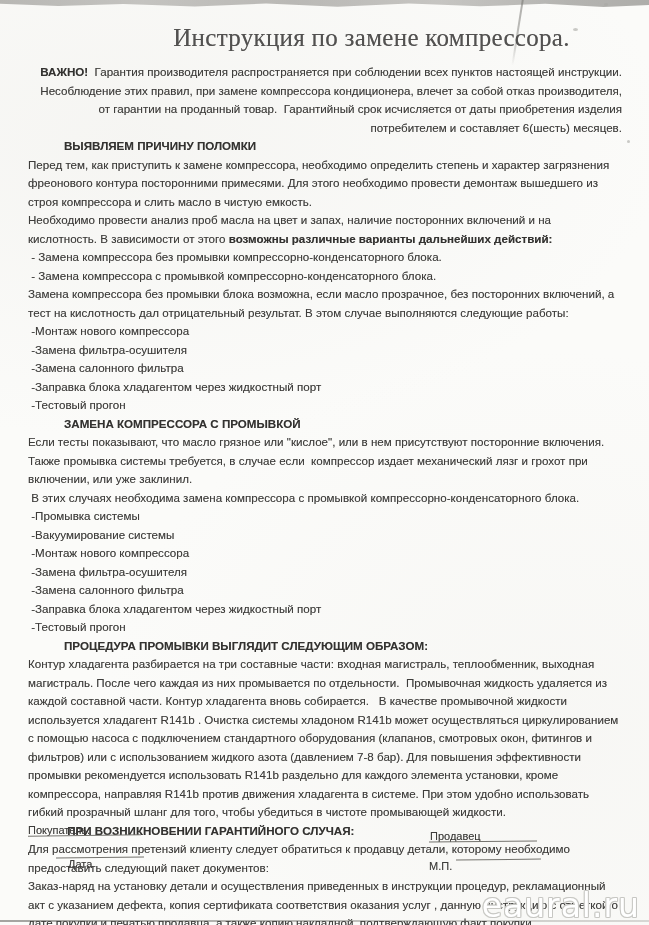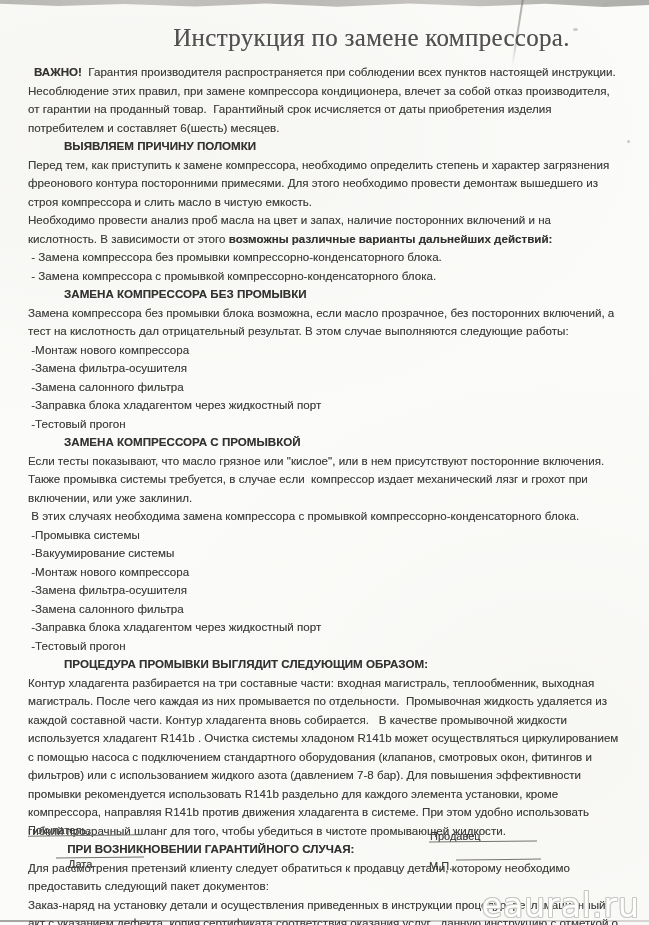--- a/index.html
+++ b/index.html
@@ -51,21 +51,21 @@
   
   .doc-body {
     position: absolute; top: 63px; left: 28px; width: 594px;
     font-size: 11.6px;
     line-height: 18.5px;
     text-shadow: 0 0 0.5px rgba(62,61,59,0.45);
   }
   .blk { white-space: pre-wrap; }
   .blk.h { font-weight: bold; color: #2d2c2a; margin-left: 36px; }
   .blk .bold { font-weight: bold; color: #333230; }
-  .blk.indent { text-indent: 6px; }
+  .blk.indent { text-indent: 6px; text-align: right; }
 
   
   .sig-label { position: absolute; font-size: 11px; text-shadow: 0 0 0.5px rgba(62,61,59,0.45); }
   .sig-line  { position: absolute; border-bottom: 1.6px solid #74736e; }
 
   
   .watermark {
     position: absolute; right: 9px; bottom: 0px;
     font-family: "DejaVu Sans", sans-serif;
     font-size: 33px;
@@ -91,21 +91,20 @@
 
   <div class="doc-title">Инструкция по замене компрессора.</div>
 
   <div class="doc-body">
       <div class="blk p indent"><span class="bold">ВАЖНО!</span><span>  Гарантия производителя распространяется при соблюдении всех пунктов настоящей инструкции. Несоблюдение этих правил, при замене компрессора кондиционера, влечет за собой отказ производителя, от гарантии на проданный товар.  Гарантийный срок исчисляется от даты приобретения изделия потребителем и составляет 6(шесть) месяцев.</span></div>
       <div class="blk h"><span class="bold">ВЫЯВЛЯЕМ ПРИЧИНУ ПОЛОМКИ</span></div>
       <div class="blk p"><span>Перед тем, как приступить к замене компрессора, необходимо определить степень и характер загрязнения фреонового контура посторонними примесями. Для этого необходимо провести демонтаж вышедшего из строя компрессора и слить масло в чистую емкость.</span></div>
       <div class="blk p"><span>Необходимо провести анализ проб масла на цвет и запах, наличие посторонних включений и на кислотность. В зависимости от этого </span><span class="bold">возможны различные варианты дальнейших действий:</span></div>
       <div class="blk p"><span> - Замена компрессора без промывки компрессорно-конденсаторного блока.</span></div>
       <div class="blk p"><span> - Замена компрессора с промывкой компрессорно-конденсаторного блока.</span></div>
-      <div class="blk h"><span class="bold">ЗАМЕНА КОМПРЕССОРА БЕЗ ПРОМЫВКИ</span></div>
       <div class="blk p"><span>Замена компрессора без промывки блока возможна, если масло прозрачное, без посторонних включений, а тест на кислотность дал отрицательный результат. В этом случае выполняются следующие работы:</span></div>
       <div class="blk p"><span> -Монтаж нового компрессора</span></div>
       <div class="blk p"><span> -Замена фильтра-осушителя</span></div>
       <div class="blk p"><span> -Замена салонного фильтра</span></div>
       <div class="blk p"><span> -Заправка блока хладагентом через жидкостный порт</span></div>
       <div class="blk p"><span> -Тестовый прогон</span></div>
       <div class="blk h"><span class="bold">ЗАМЕНА КОМПРЕССОРА С ПРОМЫВКОЙ</span></div>
       <div class="blk p"><span>Если тесты показывают, что масло грязное или "кислое", или в нем присутствуют посторонние включения. Также промывка системы требуется, в случае если  компрессор издает механический лязг и грохот при включении, или уже заклинил.</span></div>
       <div class="blk p"><span> В этих случаях необходима замена компрессора с промывкой компрессорно-конденсаторного блока.</span></div>
       <div class="blk p"><span> -Промывка системы</span></div>

